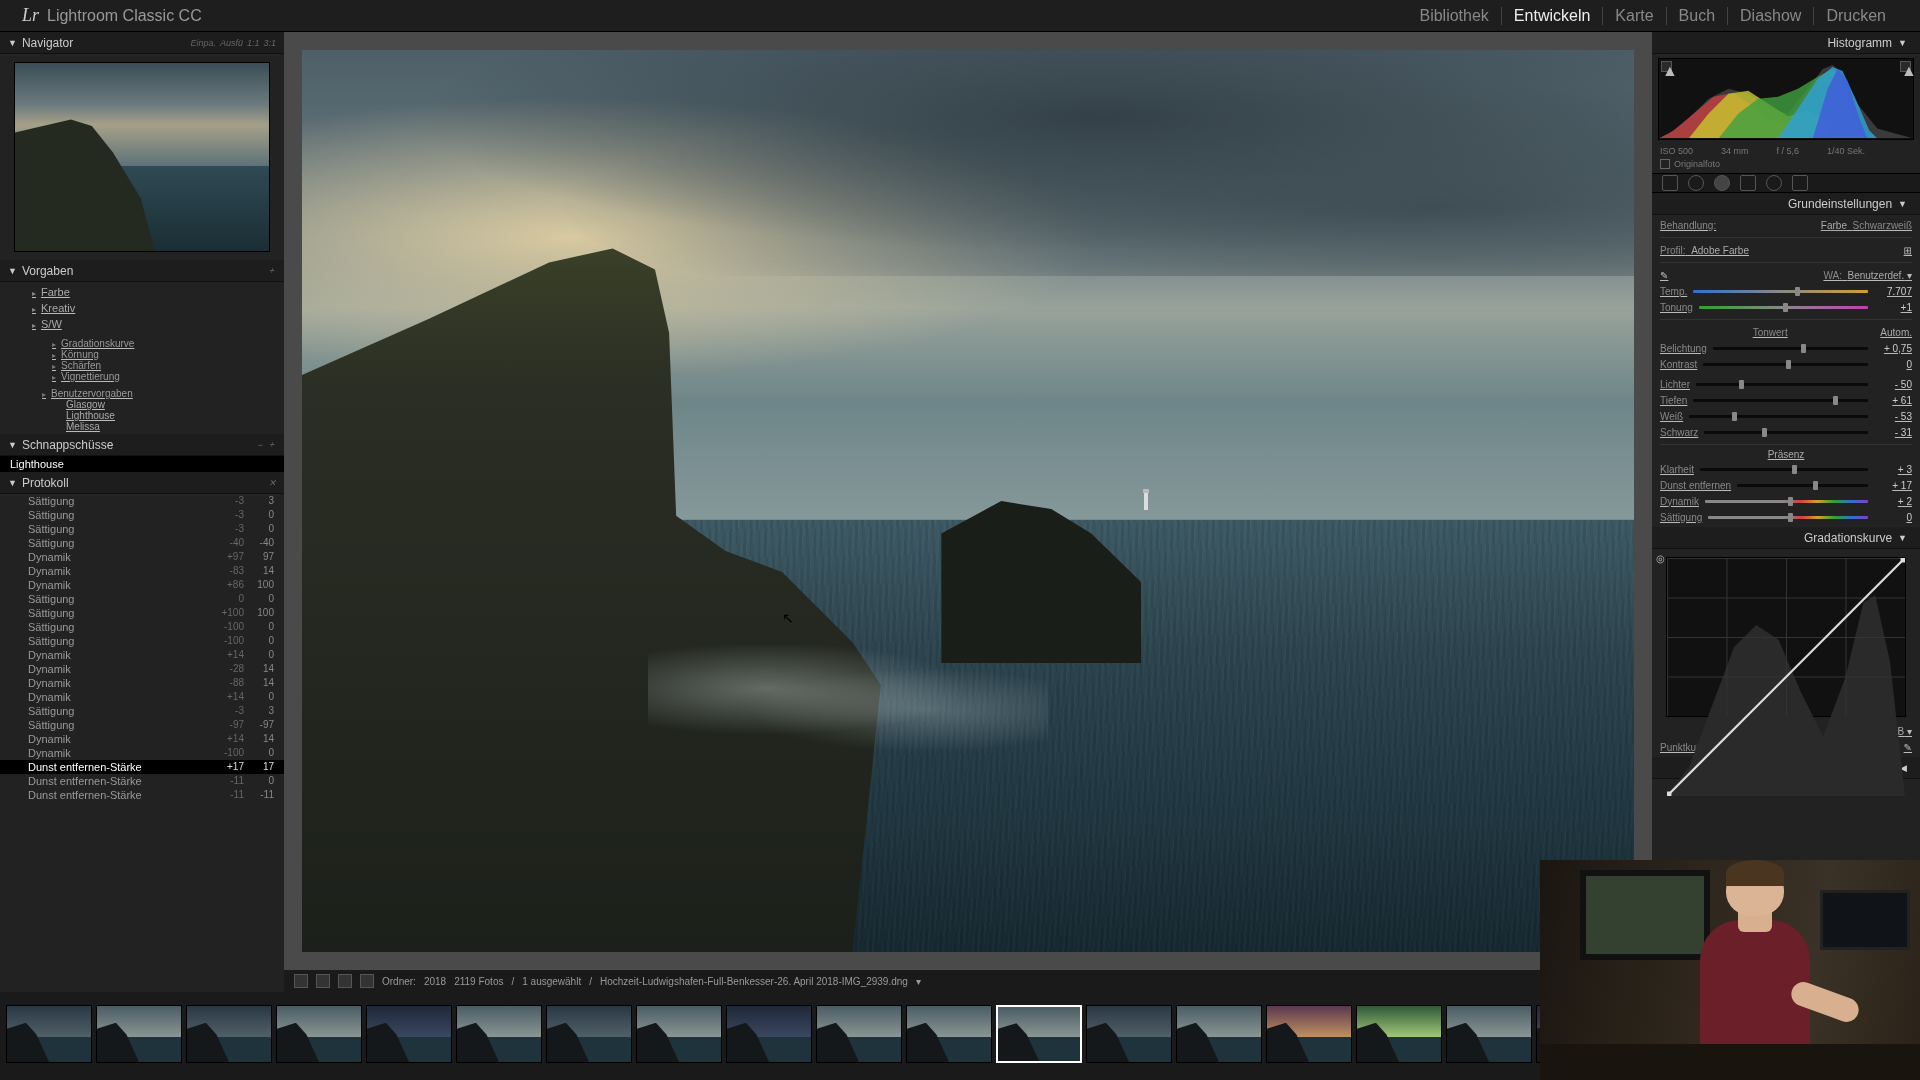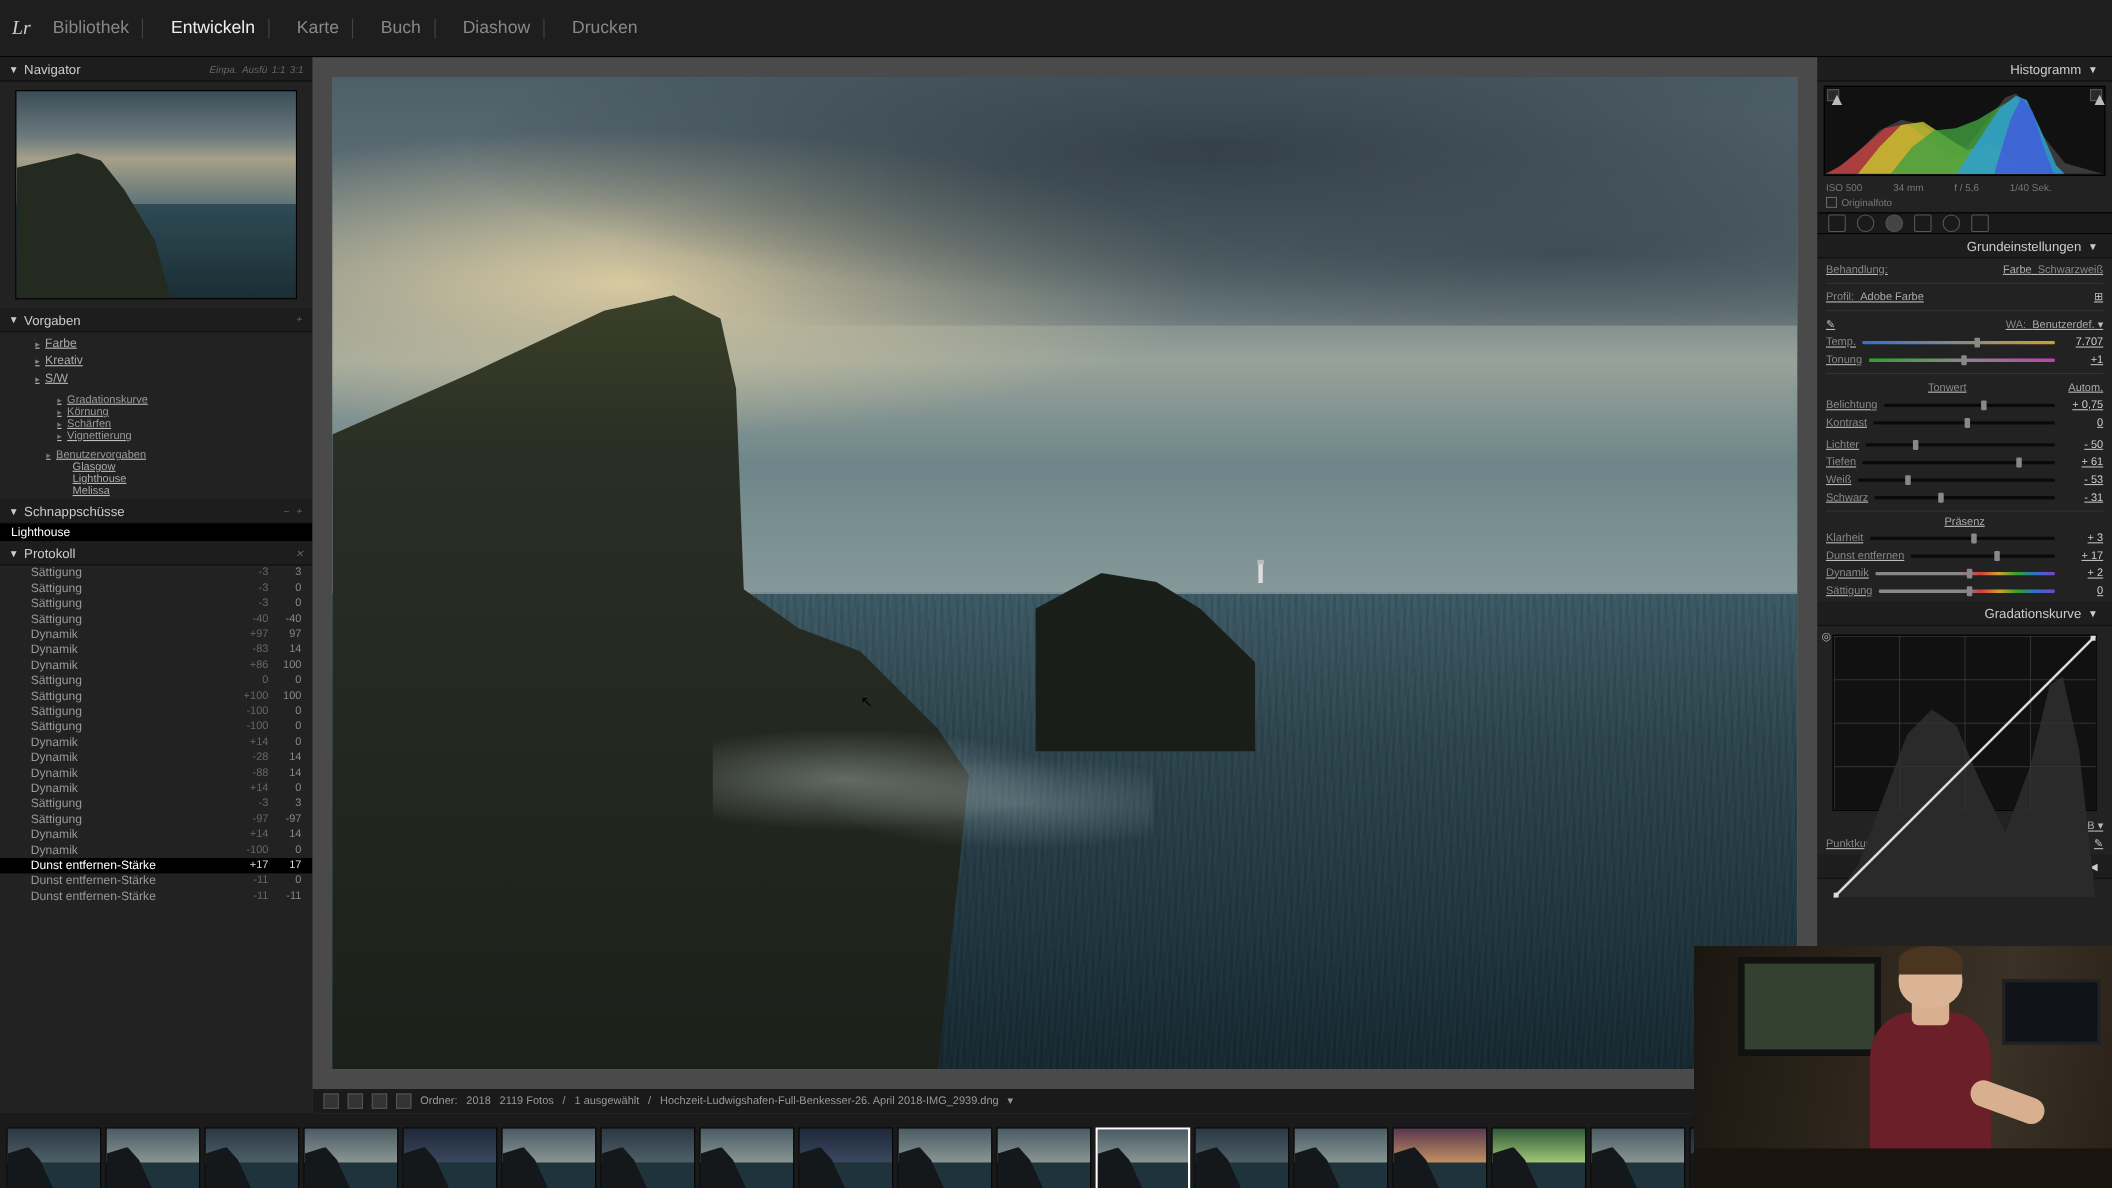--- a/index.html
+++ b/index.html
@@ -1,22 +1,22 @@
 <!DOCTYPE html>
 <html><head>
 <meta charset="utf-8">
 <style>
 * { margin:0; padding:0; box-sizing:border-box; font-family:"Myriad Pro","Segoe UI",Arial,sans-serif; user-select:none; }
 html,body { width:1920px; height:1080px; background:#1a1a1a; color:#bbb; overflow:hidden; }
 
 
-.topbar { height:52px; background:#1e1e1e; display:flex; align-items:center; padding:0 11px; border-bottom:1px solid #000; }
+.topbar { height:32px; background:#1e1e1e; display:flex; align-items:center; padding:0 22px; border-bottom:1px solid #000; }
 .logo { font-family:Georgia,serif; font-style:italic; font-size:18px; color:#ccc; margin-right:8px; }
 .appname { font-size:16px; color:#999; flex:1; }
-.modules { display:flex; gap:13px; }
+.modules { display:flex; gap:0; }
 .modules span { padding:0 12px; font-size:16px; color:#888; border-right:1px solid #444; cursor:pointer; }
 .modules span:last-child { border-right:none; }
 .modules span.active { color:#eee; }
 
 
 .main { display:flex; height:960px; }
 .leftpanel { width:284px; background:#222; display:flex; flex-direction:column; }
 .center { flex:1; background:#4a4a4a; position:relative; display:flex; flex-direction:column; }
 .rightpanel { width:268px; background:#222; display:flex; flex-direction:column; }
 
@@ -126,20 +126,21 @@
 .webcam .head { position:absolute; left:186px; top:4px; width:58px; height:52px; background:#dab494; border-radius:50% 50% 45% 45%;}
 .webcam .hair { position:absolute; left:186px; top:0px; width:58px; height:26px; background:#4a3520; border-radius:50% 50% 0 0;}
 .webcam .arm { position:absolute; left:250px; top:130px; width:70px; height:24px; background:#d8b090; border-radius:12px; transform:rotate(20deg);}
 .webcam .desk { position:absolute; left:0; bottom:0; right:0; height:36px; background:#1a140e;}
 </style>
 </head>
 <body>
 
 <div class="topbar">
   <span class="logo">Lr</span>
+  <span class="appname">Lightroom Classic CC</span>
   <div class="modules">
     <span>Bibliothek</span>
     <span class="active">Entwickeln</span>
     <span>Karte</span>
     <span>Buch</span>
     <span>Diashow</span>
     <span>Drucken</span>
   </div>
 </div>
 

